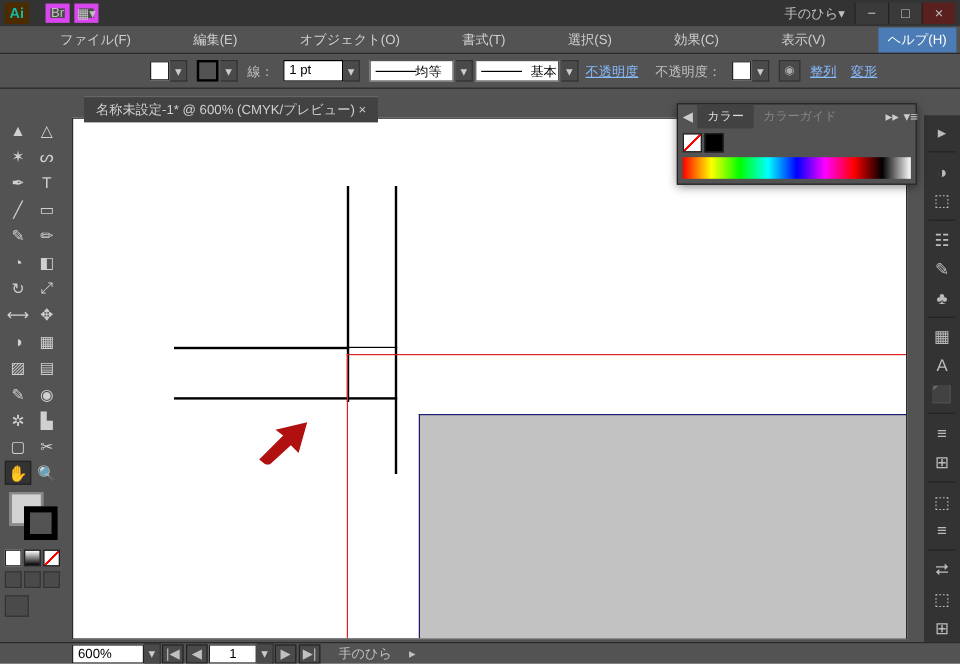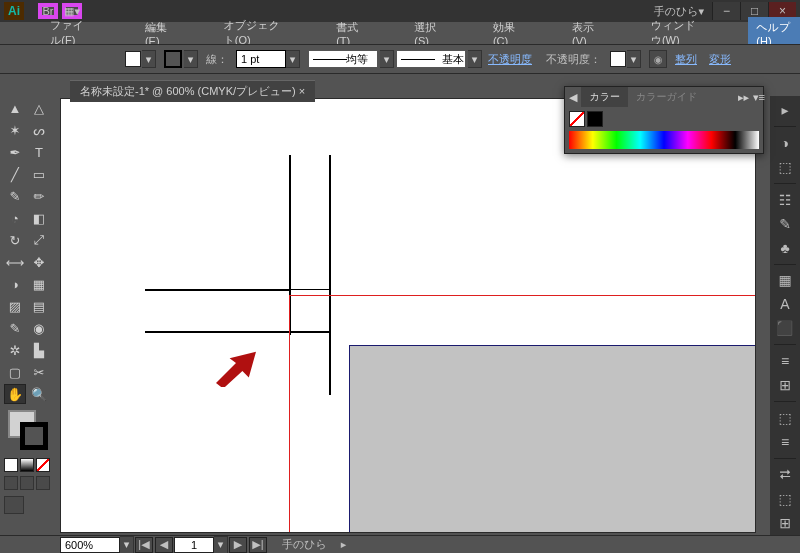--- a/index.html
+++ b/index.html
@@ -115,21 +115,20 @@
   </div>
 
   <div class="menu-bar">
     <div class="menu-item">ファイル(F)</div>
     <div class="menu-item">編集(E)</div>
     <div class="menu-item">オブジェクト(O)</div>
     <div class="menu-item">書式(T)</div>
     <div class="menu-item">選択(S)</div>
     <div class="menu-item">効果(C)</div>
     <div class="menu-item">表示(V)</div>
-    <div class="menu-item">ウィンドウ(W)</div>
     <div class="menu-item hl">ヘルプ(H)</div>
   </div>
 
   <div class="mode-line">
     <span class="mode-label">パス</span>
     <div style="flex:1"></div>
   </div>
   <div class="control-bar" style="position:absolute; top:44px; left:0; right:0;">
     <div style="width:120px"></div>
     <span class="swatch white"></span>

